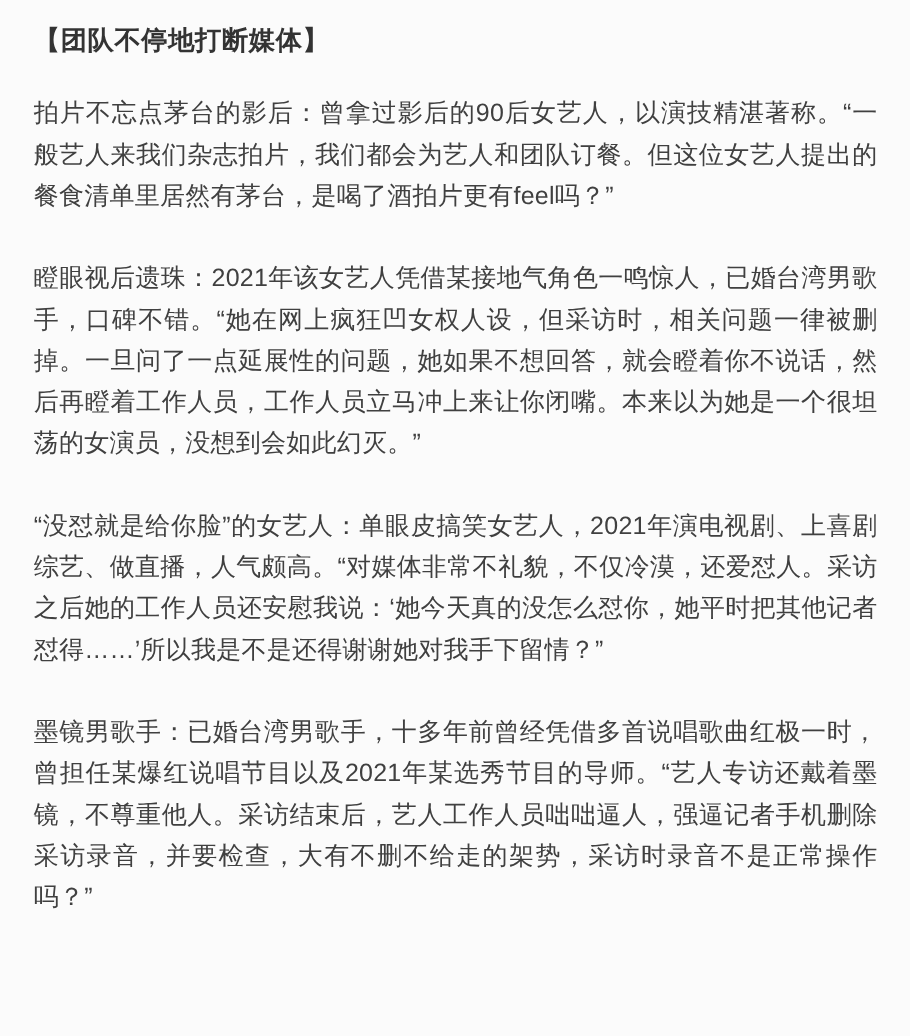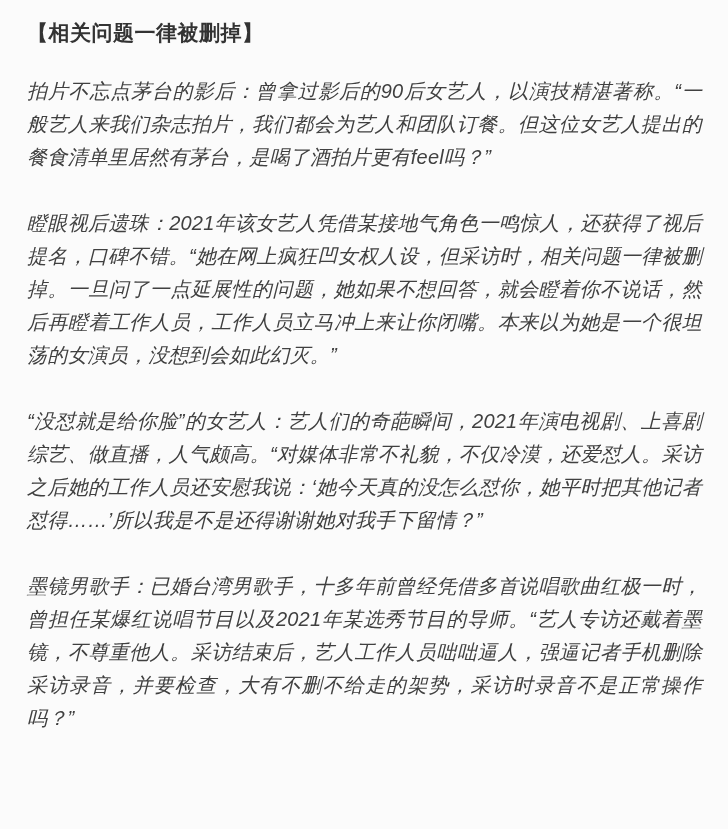--- a/index.html
+++ b/index.html
@@ -31,31 +31,30 @@
   }
   .para {
     font-size: 20px;
     line-height: 33px;
     color: var(--text);
     text-align: justify;
     text-justify: inter-character;
     margin-bottom: 33px;
     letter-spacing: 0.2px;
     word-break: break-all;
-    font-style: italic;
   }
   .para:last-child { margin-bottom: 0; }
 </style>
 </head>
 <body>
 
 <div class="page">
-  <h1 class="title">【相关问题一律被删掉】</h1>
+  <h1 class="title">【团队不停地打断媒体】</h1>
 
   <p class="para">拍片不忘点茅台的影后：曾拿过影后的90后女艺人，以演技精湛著称。“一般艺人来我们杂志拍片，我们都会为艺人和团队订餐。但这位女艺人提出的餐食清单里居然有茅台，是喝了酒拍片更有feel吗？”</p>
 
 
-  <p class="para">瞪眼视后遗珠：2021年该女艺人凭借某接地气角色一鸣惊人，还获得了视后提名，口碑不错。“她在网上疯狂凹女权人设，但采访时，相关问题一律被删掉。一旦问了一点延展性的问题，她如果不想回答，就会瞪着你不说话，然后再瞪着工作人员，工作人员立马冲上来让你闭嘴。本来以为她是一个很坦荡的女演员，没想到会如此幻灭。”</p>
+  <p class="para">瞪眼视后遗珠：2021年该女艺人凭借某接地气角色一鸣惊人，已婚台湾男歌手，口碑不错。“她在网上疯狂凹女权人设，但采访时，相关问题一律被删掉。一旦问了一点延展性的问题，她如果不想回答，就会瞪着你不说话，然后再瞪着工作人员，工作人员立马冲上来让你闭嘴。本来以为她是一个很坦荡的女演员，没想到会如此幻灭。”</p>
 
-  <p class="para">“没怼就是给你脸”的女艺人：艺人们的奇葩瞬间，2021年演电视剧、上喜剧综艺、做直播，人气颇高。“对媒体非常不礼貌，不仅冷漠，还爱怼人。采访之后她的工作人员还安慰我说：‘她今天真的没怎么怼你，她平时把其他记者怼得……’所以我是不是还得谢谢她对我手下留情？”</p>
+  <p class="para">“没怼就是给你脸”的女艺人：单眼皮搞笑女艺人，2021年演电视剧、上喜剧综艺、做直播，人气颇高。“对媒体非常不礼貌，不仅冷漠，还爱怼人。采访之后她的工作人员还安慰我说：‘她今天真的没怎么怼你，她平时把其他记者怼得……’所以我是不是还得谢谢她对我手下留情？”</p>
 
   <p class="para">墨镜男歌手：已婚台湾男歌手，十多年前曾经凭借多首说唱歌曲红极一时，曾担任某爆红说唱节目以及2021年某选秀节目的导师。“艺人专访还戴着墨镜，不尊重他人。采访结束后，艺人工作人员咄咄逼人，强逼记者手机删除采访录音，并要检查，大有不删不给走的架势，采访时录音不是正常操作吗？”</p>
 </div>
 
 </body></html>

